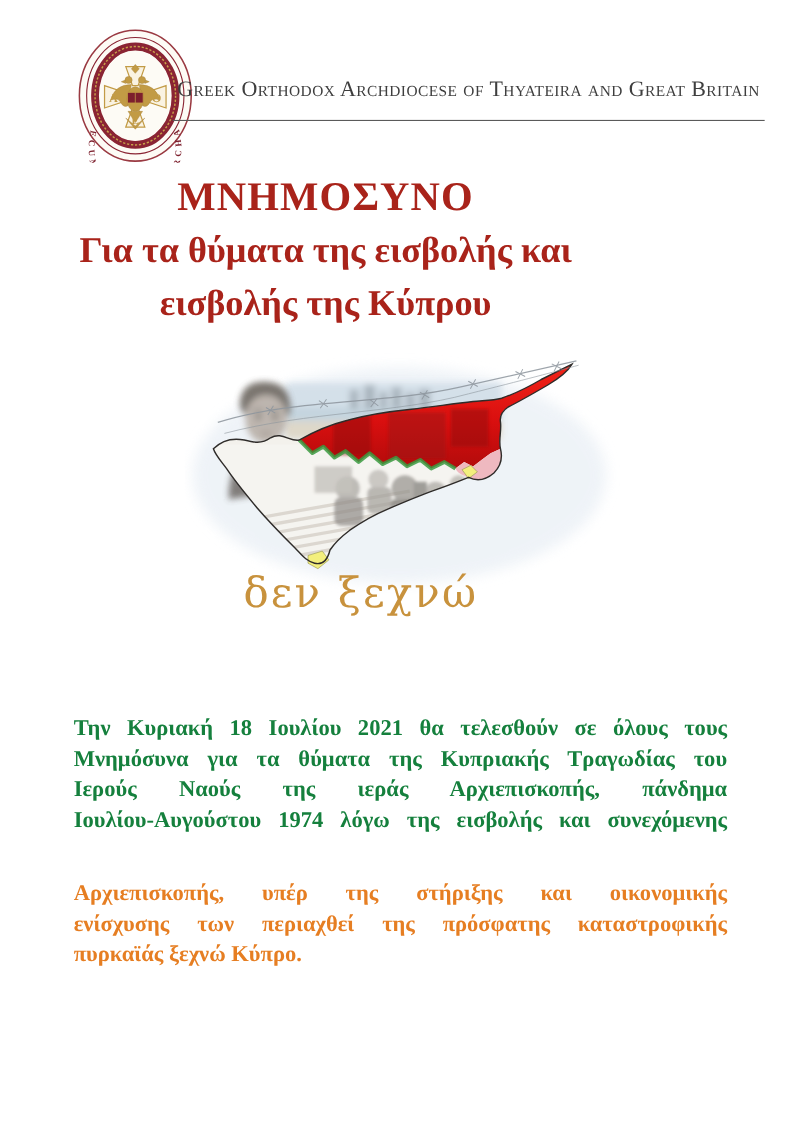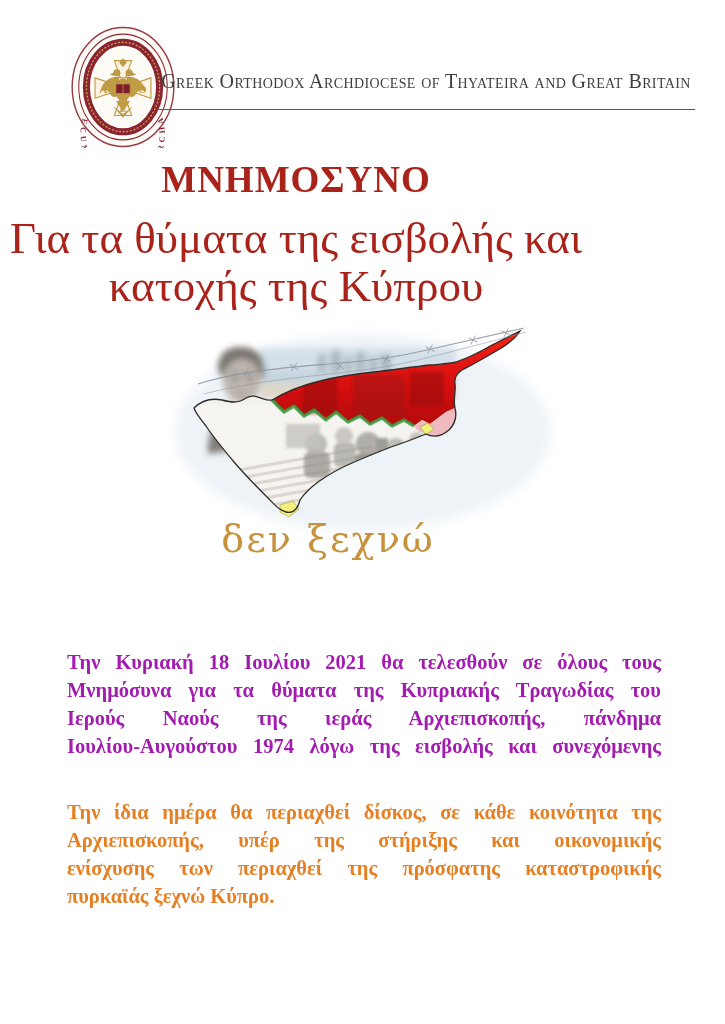--- a/index.html
+++ b/index.html
@@ -10,28 +10,28 @@
   
   .seal{position:absolute;left:70px;top:26px;width:106px;height:122px;}
   .org-name{position:absolute;left:426px;top:70px;transform:translateX(-50%);
             white-space:nowrap;font-variant:small-caps;font-size:20px;
             letter-spacing:.4px;color:#3e3e3e;
             border-bottom:1.5px solid #5a5a5a;padding:0 4px 16px 4px;}
 
   
   .title-block{position:absolute;left:0;top:160px;width:592px;text-align:center;}
   .main-title{margin:0;font-size:37px;font-weight:bold;color:#a9231a;letter-spacing:1px;line-height:40px;}
-  .subtitle{font-size:45px;color:#a9231a;line-height:48px;margin-top:14px;}
+  .subtitle{font-size:33px;color:#a9231a;line-height:48px;margin-top:4px;font-weight:bold;}
 
   
   .art{position:absolute;left:168px;top:320px;width:400px;height:250px;}
 
   
   .para{position:absolute;left:67px;width:594px;font-weight:bold;font-size:20.5px;line-height:28px;}
-  .para.green{top:648px;color:#a21caf;}
+  .para.green{top:648px;color:#15803d;}
   .para.orange{top:798px;color:#e67e22;}
   .p-line{text-align:justify;text-align-last:justify;}
   .p-line.last{text-align-last:left;}
 </style>
 </head>
 <body>
 
 <div class="page">
 
   <svg class="seal" viewBox="0 0 103 120">
@@ -74,21 +74,21 @@
     <text x="70.5" y="65.5" font-size="11" font-weight="bold" fill="#c29b45" text-anchor="middle">Θ</text>
     <text x="51.5" y="85" font-size="10" font-weight="bold" fill="#c29b45" text-anchor="middle">Ε</text>
   </svg>
 
   <div class="org-name">Greek Orthodox Archdiocese of Thyateira and Great Britain</div>
 
   <div class="title-block">
     <h1 class="main-title">ΜΝΗΜΟΣΥΝΟ</h1>
     <div class="subtitle">
       <div>Για τα θύματα της εισβολής και</div>
-      <div>κατοχής της Κύπρου</div>
+      <div>εισβολής της Κύπρου</div>
     </div>
   </div>
 
   <svg class="art" viewBox="0 0 400 250">
     <defs>
       <filter id="b6" x="-30%" y="-30%" width="160%" height="160%">
           <feGaussianBlur stdDeviation="6"></feGaussianBlur>
         </filter>
       <filter id="b3" x="-30%" y="-30%" width="160%" height="160%">
           <feGaussianBlur stdDeviation="3"></feGaussianBlur>
@@ -215,19 +215,18 @@
   </svg>
 
   <section class="para green">
     <div class="p-line">Την Κυριακή 18 Ιουλίου 2021 θα τελεσθούν σε όλους τους</div>
     <div class="p-line">Μνημόσυνα για τα θύματα της Κυπριακής Τραγωδίας του</div>
     <div class="p-line">Ιερούς Ναούς της ιεράς Αρχιεπισκοπής, πάνδημα</div>
     <div class="p-line">Ιουλίου-Αυγούστου 1974 λόγω της εισβολής και συνεχόμενης</div>
   </section>
 
   <section class="para orange">
-    <div class="p-line">Την ίδια ημέρα θα περιαχθεί δίσκος, σε κάθε κοινότητα της</div>
     <div class="p-line">Αρχιεπισκοπής, υπέρ της στήριξης και οικονομικής</div>
     <div class="p-line">ενίσχυσης των περιαχθεί της πρόσφατης καταστροφικής</div>
     <div class="p-line last">πυρκαϊάς ξεχνώ  Κύπρο.</div>
   </section>
 
 </div>
 
 </body></html>

